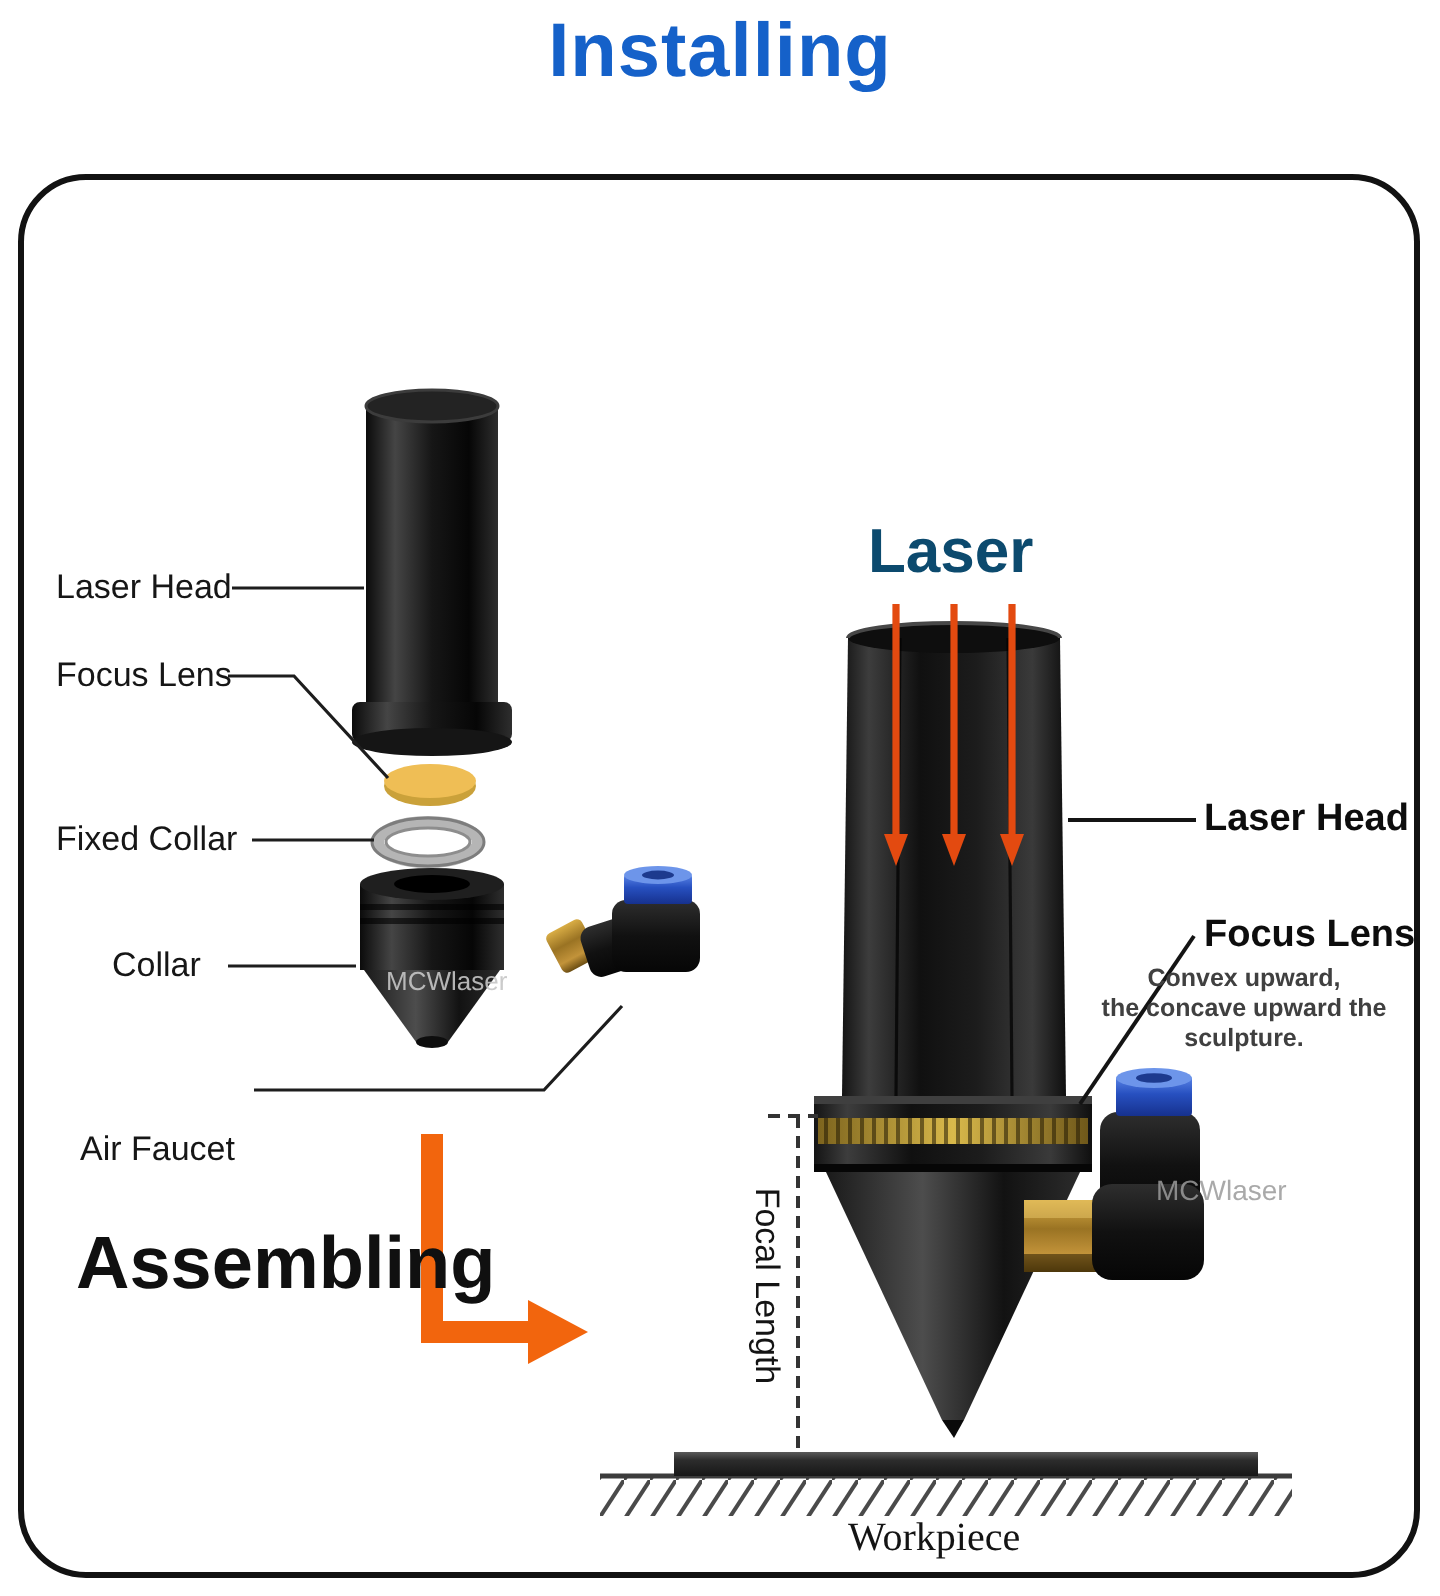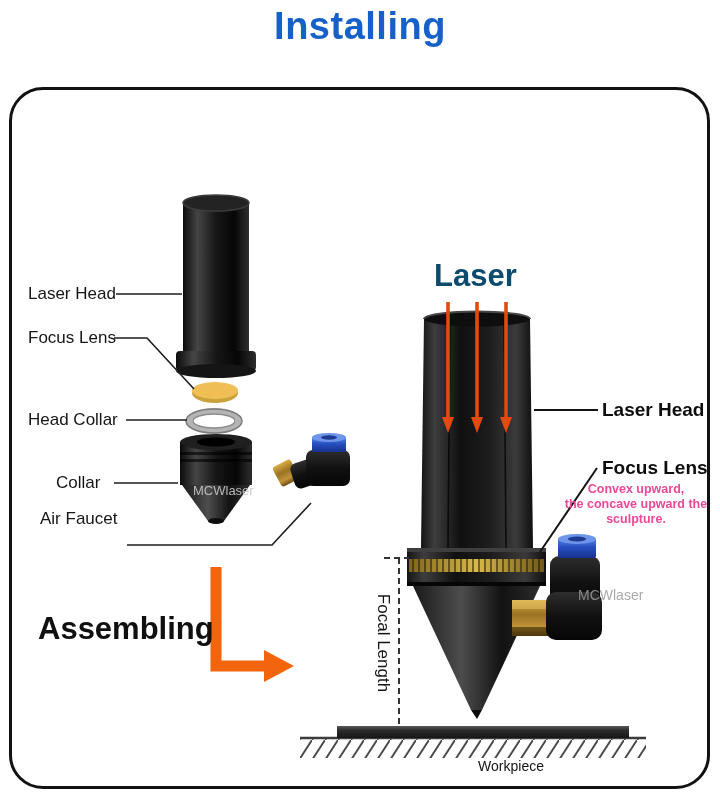--- a/index.html
+++ b/index.html
@@ -7,28 +7,28 @@
   .page { position:relative; width:720px; height:798px; overflow:hidden; background:#fff;border-radius:13px; }
   .title { position:absolute; top:5px; left:0; width:720px; text-align:center;
            font-size:38px; font-weight:bold; color:#1561C9; letter-spacing:0.5px; }
   .frame { position:absolute; left:9px; top:87px; width:701px; height:702px;
            border:3.5px solid #121212; border-radius:34px; background:#fff; }
   svg.art { position:absolute; left:0; top:0; }
   .lbl { position:absolute; font-size:17px; color:#161616; white-space:nowrap; }
   .lbl-r { position:absolute; font-size:19px; font-weight:bold; color:#0d0d0d; white-space:nowrap; }
   .laser-word { position:absolute; left:434px; top:258px; font-size:31px; font-weight:bold;
                 color:#0c4a6e; white-space:nowrap; }
-  .lens-note { position:absolute; left:562px; top:482px; width:148px; text-align:center;
-               font-size:12.5px; font-weight:bold; line-height:15px; color:#ec4899; }
-  .assembling { position:absolute; left:38px; top:611px; font-size:31px; font-weight:600;
+  .lens-note { position:absolute; left:548px; top:482px; width:148px; text-align:center;
+               font-size:12.5px; font-weight:bold; line-height:15px; color:#404040; }
+  .assembling { position:absolute; left:38px; top:611px; font-size:37px; font-weight:600;
                 color:#101010; white-space:nowrap; }
   .focal { position:absolute; left:318px; top:633px; width:130px; height:20px;
            transform:rotate(90deg); font-size:17px; text-align:center; color:#141414; white-space:nowrap; }
-  .workpiece { position:absolute; left:424px; top:758px; width:120px; text-align:right;
-               font-size:14px; color:#141414; }
+  .workpiece { position:absolute; left:424px; top:758px; width:120px; text-align:left;
+               font-size:20px; color:#141414;font-family:Liberation Serif, serif; }
   .wm { position:absolute; white-space:nowrap; }
   .wm-left { left:193px; top:483px; font-size:13px; color:#c6c6c6; opacity:0.9; }
   .wm-right { left:578px; top:587px; font-size:14px; color:#9b9b9b; opacity:0.85; }
 </style>
 </head>
 <body>
 
 <div class="page">
 
   <div class="title">Installing</div>
@@ -188,23 +188,23 @@
       </g>
       <g stroke="#141414" stroke-width="2" fill="none">
         <line x1="534" y1="410" x2="598" y2="410"></line>
         <line x1="540" y1="552" x2="597" y2="468"></line>
       </g>
     </g>
   </svg>
 
   <div class="lbl" style="left:28px; top:284px;">Laser Head</div>
   <div class="lbl" style="left:28px; top:328px;">Focus Lens</div>
-  <div class="lbl" style="left:28px; top:410px;">Head Collar</div>
+  <div class="lbl" style="left:28px; top:410px;">Fixed Collar</div>
   <div class="lbl" style="left:56px; top:473px;">Collar</div>
-  <div class="lbl" style="left:40px; top:509px;">Air Faucet</div>
+  <div class="lbl" style="left:40px; top:565px;">Air Faucet</div>
   <div class="wm wm-left">MCWlaser</div>
 
   <div class="assembling">Assembling</div>
 
   <div class="laser-word">Laser</div>
   <div class="lbl-r" style="left:602px; top:399px;">Laser Head</div>
   <div class="lbl-r" style="left:602px; top:457px;">Focus Lens</div>
   <div class="lens-note">
     <div>Convex upward,</div>
     <div>the concave upward the</div>

